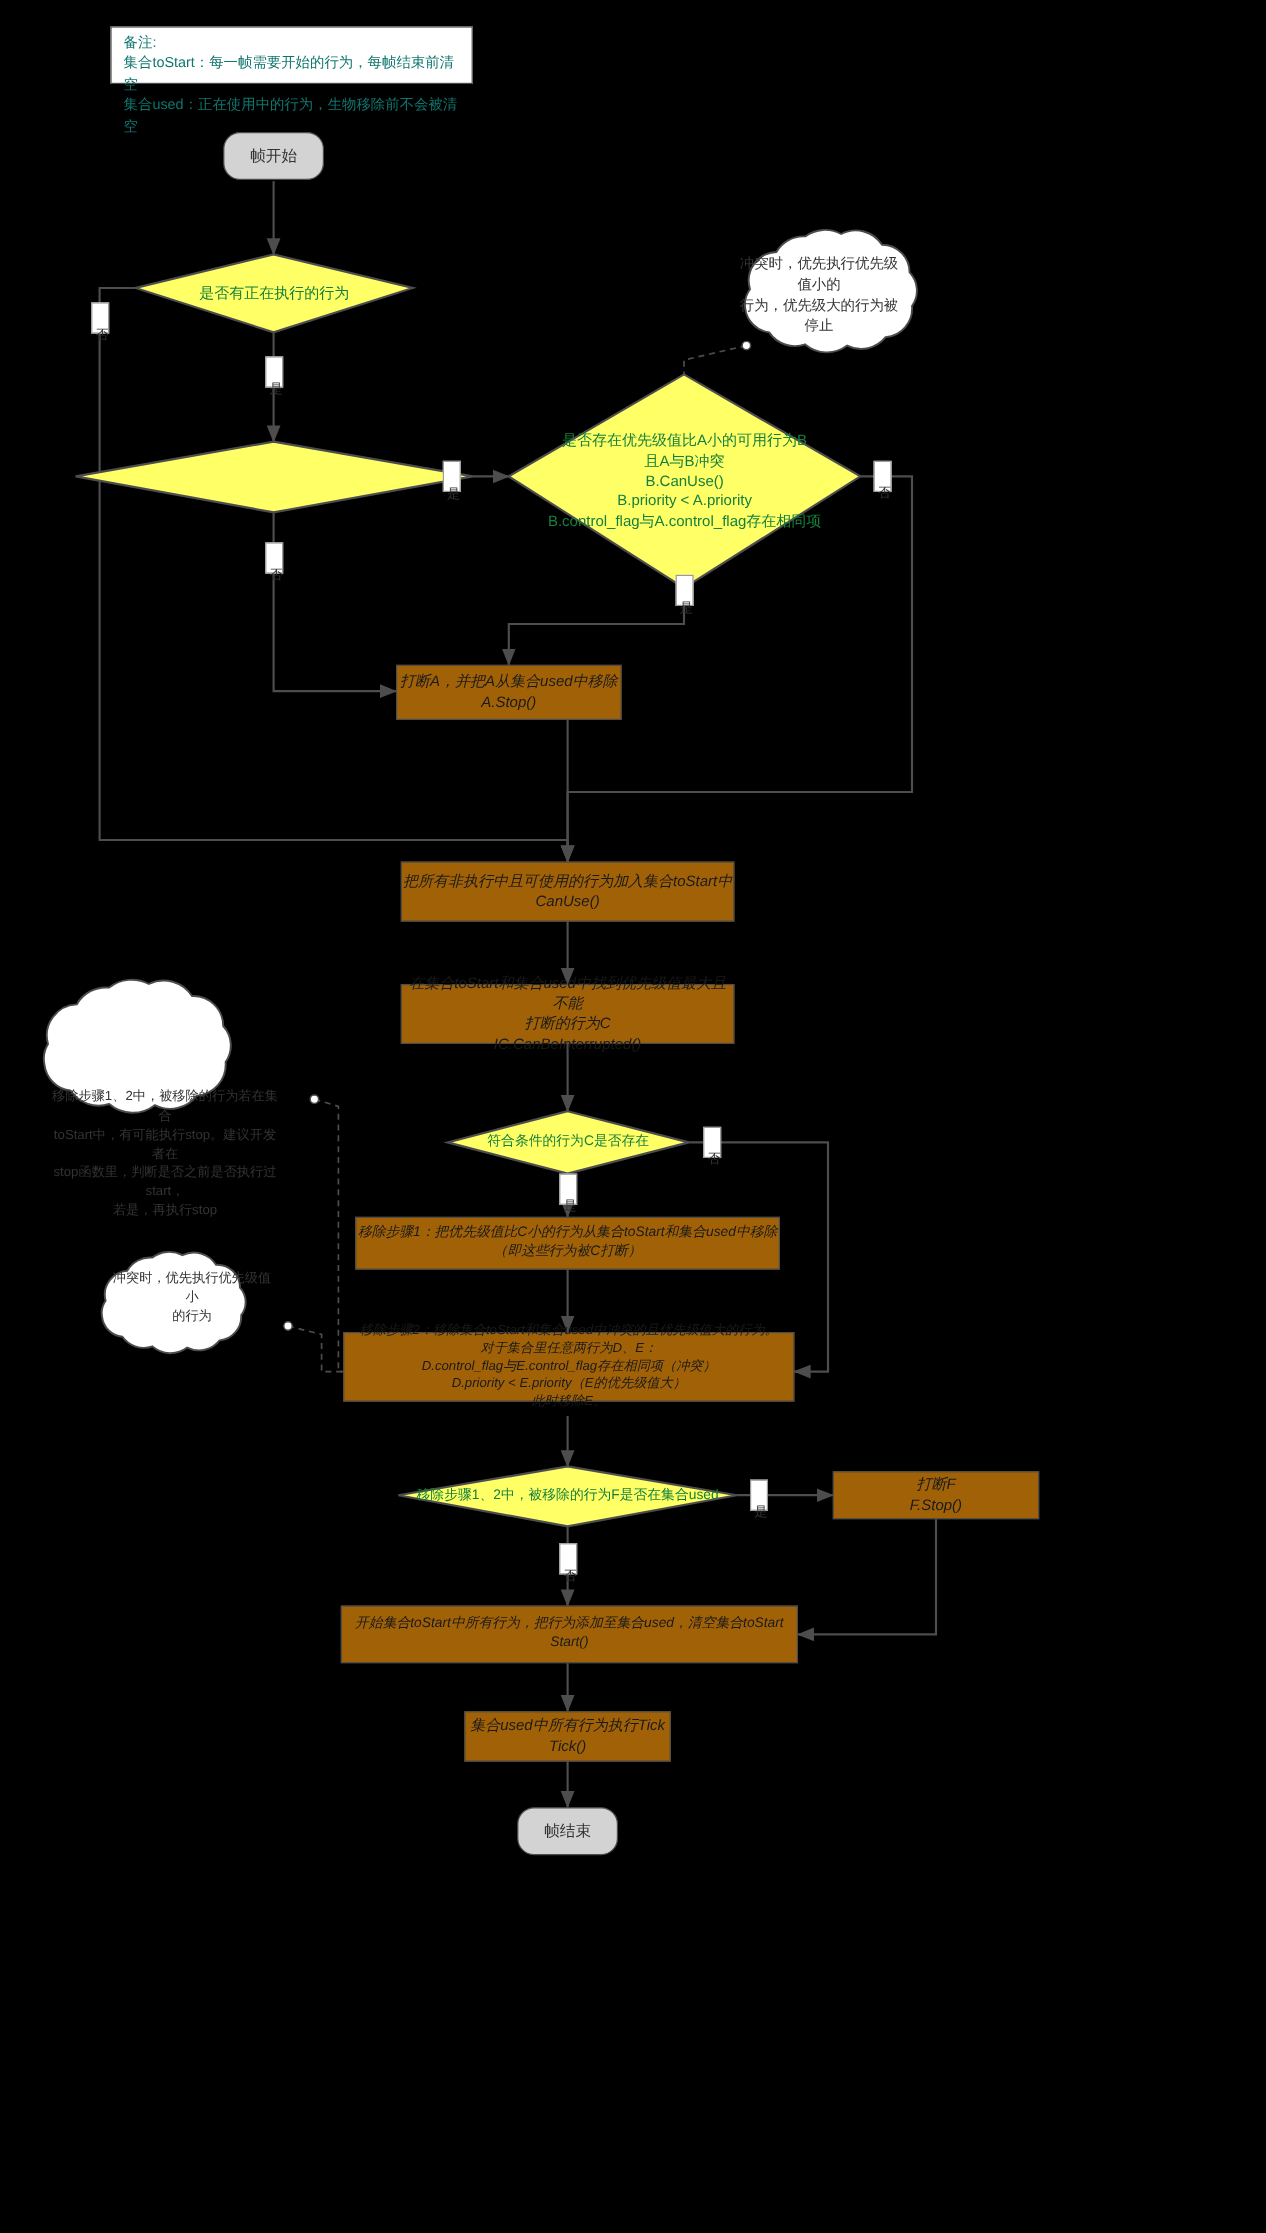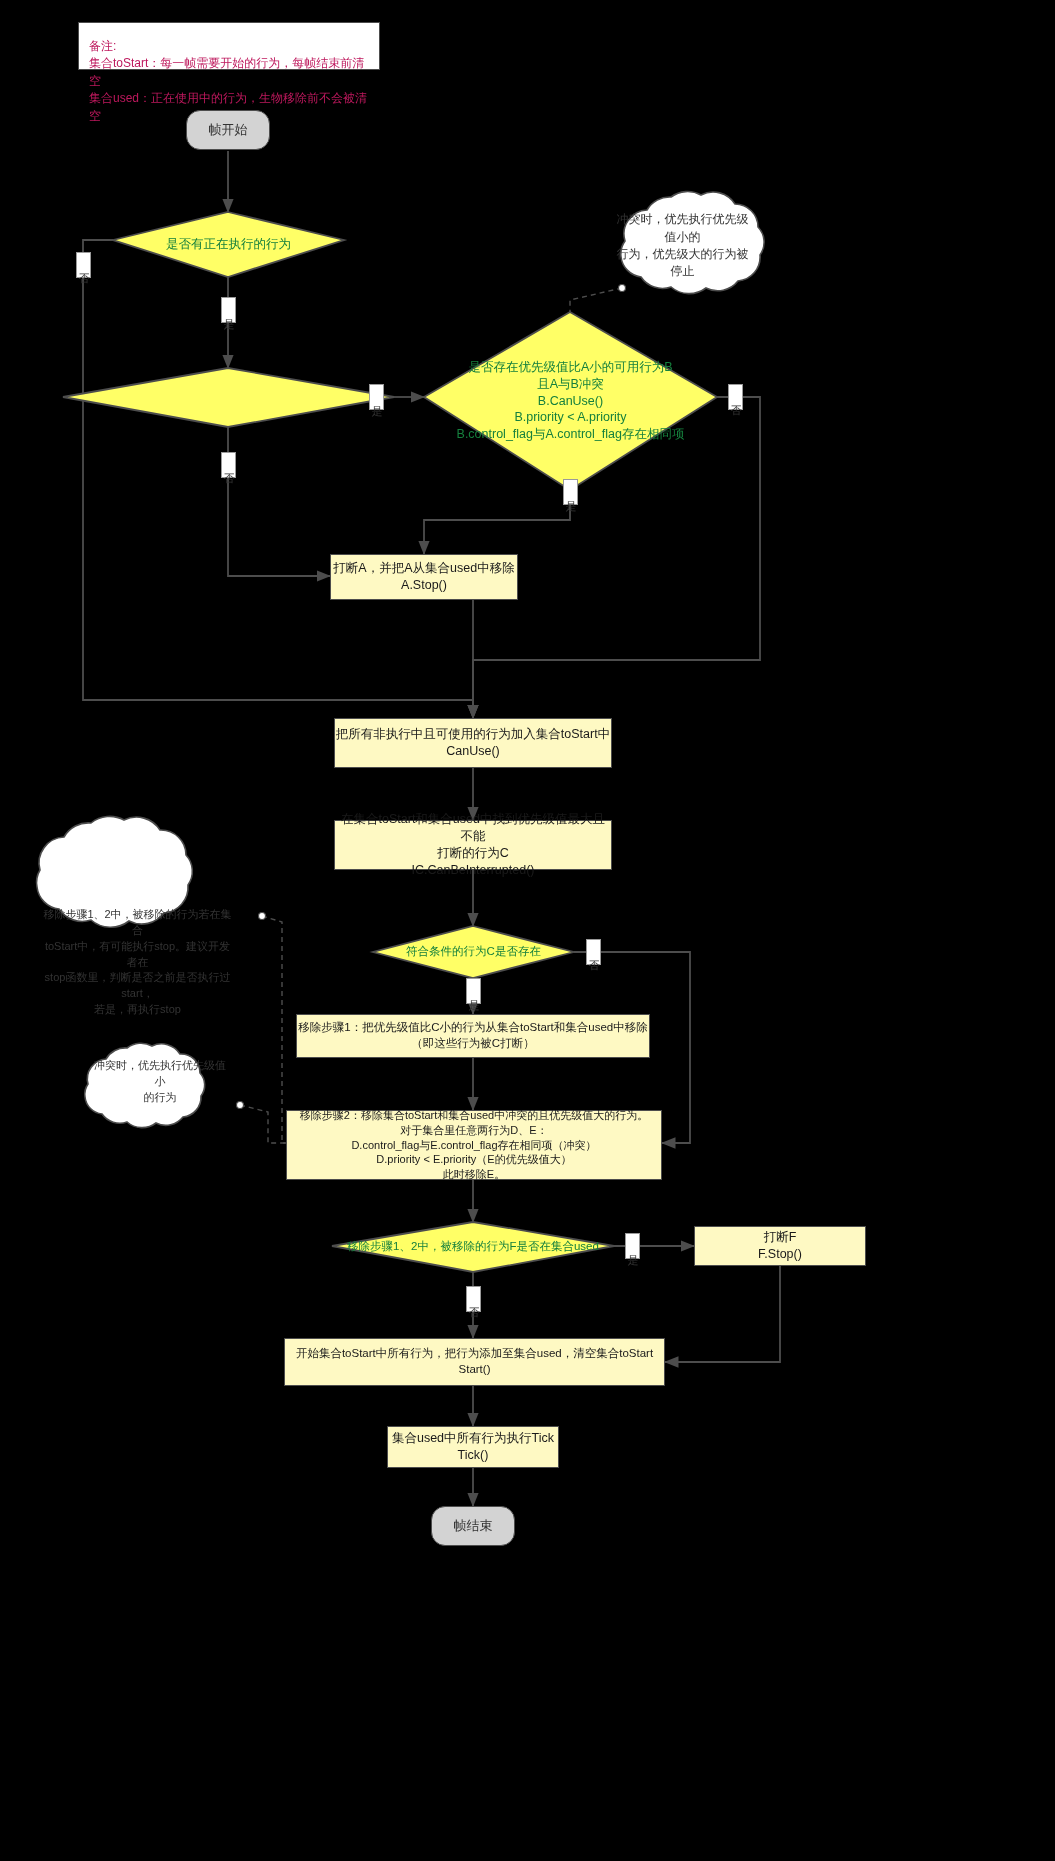--- a/index.html
+++ b/index.html
@@ -10,32 +10,32 @@
   svg.edges{position:absolute;left:0;top:0;width:1055px;height:1861px;pointer-events:none;}
 
   .node{position:absolute;box-sizing:border-box;display:flex;align-items:center;
         justify-content:center;text-align:center;line-height:1.35;}
 
   
   .term{background:#d3d3d3;border:1.6px solid #4d4d4d;border-radius:14px;
         font-size:13px;color:#333;}
 
   
-  .proc{background:#fef9c3;border:1.6px solid #4d4d4d;font-size:12.5px;color:#1a1a1a;}
+  .proc{background:#a16207;border:1.6px solid #4d4d4d;font-size:12.5px;color:#1a1a1a;font-style:italic;}
 
   
   .dec-wrap{position:absolute;}
   .dec-text{position:absolute;left:0;top:0;width:100%;height:100%;
             display:flex;align-items:center;justify-content:center;text-align:center;
             font-size:12.5px;color:#15803d;line-height:1.35;pointer-events:none;}
 
   
   .note{position:absolute;background:#fff;border:1.6px solid #4d4d4d;
-        color:#be185d;font-size:12px;line-height:1.45;padding:15px 10px;
-        box-sizing:border-box;text-align:left;}
+        color:#0f766e;font-size:12px;line-height:1.45;padding:4px 10px;
+        box-sizing:border-box;text-align:left;margin-left:14px;}
 
   
   .cloud-wrap{position:absolute;}
   .cloud-text{position:absolute;left:0;top:0;width:100%;height:100%;
               display:flex;align-items:center;justify-content:center;text-align:center;
               font-size:12px;color:#333;line-height:1.45;padding:0 16px;
               box-sizing:border-box;pointer-events:none;}
 
   
   .elabel{position:absolute;background:#fff;border:1px solid #9a9a9a;
@@ -197,21 +197,21 @@
     </div>
   </div>
 
   <div class="node proc" style="left:296px;top:1014px;width:354px;height:44px;font-size:11.5px;">
     <div>
       <div>移除步骤1：把优先级值比C小的行为从集合toStart和集合used中移除</div>
       <div>（即这些行为被C打断）</div>
     </div>
   </div>
 
-  <div class="node proc" style="left:286px;top:1110px;width:376px;height:70px;font-size:11px;">
+  <div class="node proc" style="left:286px;top:1110px;width:376px;height:58px;font-size:11px;">
     <div>
       <div>移除步骤2：移除集合toStart和集合used中冲突的且优先级值大的行为。</div>
       <div>对于集合里任意两行为D、E：</div>
       <div>D.control_flag与E.control_flag存在相同项（冲突）</div>
       <div>D.priority &lt; E.priority（E的优先级值大）</div>
       <div>此时移除E。</div>
     </div>
   </div>
 
   <div class="node proc" style="left:694px;top:1226px;width:172px;height:40px;">

